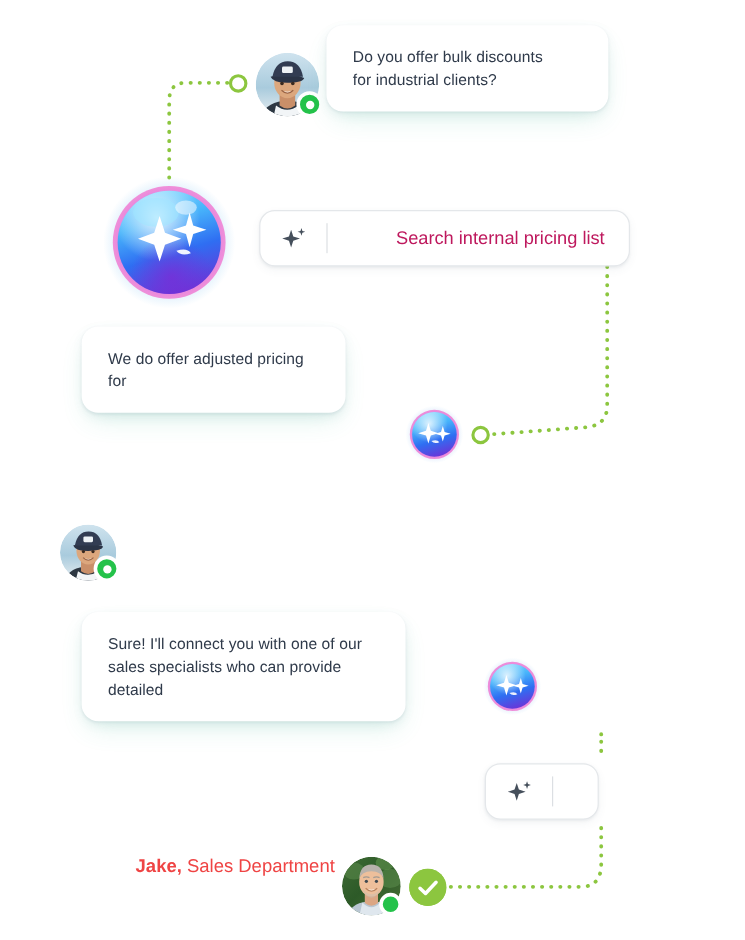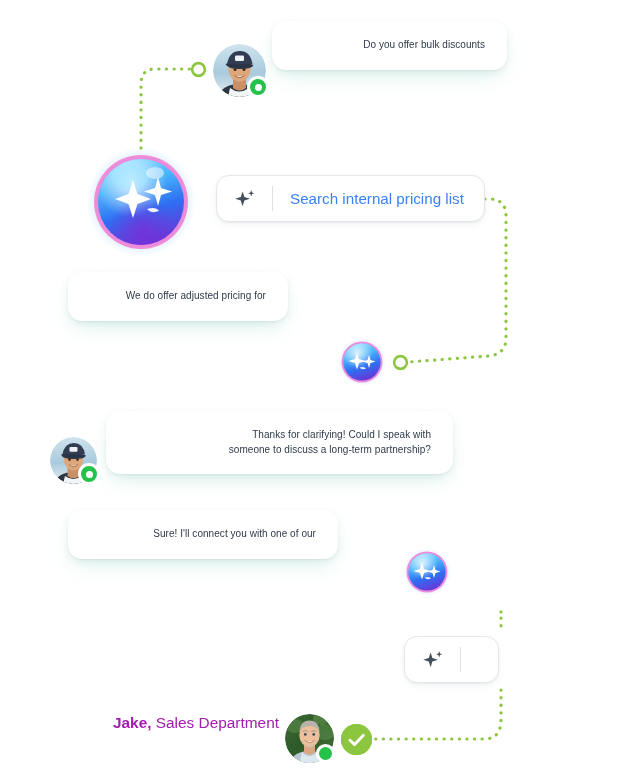--- a/index.html
+++ b/index.html
@@ -27,28 +27,27 @@
     pointer-events: none;
   }
 
   
   .bubble {
     position: absolute;
     background: #ffffff;
     border-radius: 14px;
     padding: 17px 22px;
     color: #2f3a4a;
-    font-size: 10px;
+    font-size: 13px;
     line-height: 1.47;
     letter-spacing: .005em;
     box-shadow:
       0 10px 22px -6px rgba(60,190,150,.20),
       0 3px 10px -2px rgba(80,120,140,.13),
       0 1px 2px rgba(60,90,110,.07);
-    text-align: right;
   }
 
   
   .chip {
     position: absolute;
     display: flex;
     align-items: center;
     background: #ffffff;
     border: 1px solid #e4e7ea;
     border-radius: 13px;
@@ -63,22 +62,23 @@
   }
   .chip .divider {
     width: 1px;
     height: 25px;
     background: #dcdfe3;
     margin: 0 17px 0 15px;
     flex: 0 0 auto;
   }
   .chip .chip-label {
     font-size: 15.2px;
-    color: #3b82f6;
+    color: #be185d;
     white-space: nowrap;
+    margin-left: 40px;
   }
 
   
   .avatar {
     position: absolute;
     border-radius: 50%;
     overflow: visible;
   }
   .avatar .photo {
     position: absolute;
@@ -121,21 +121,21 @@
   
   #operator-row {
     position: absolute;
     left: 113px;
     top: 714px;
     display: flex;
     align-items: center;
   }
   #operator-name {
     font-size: 15.4px;
-    color: #a21caf;
+    color: #ef4444;
     white-space: nowrap;
   }
   #operator-name b { font-weight: 700; }
 
   .check-circle {
     position: absolute;
     width: 31px; height: 31px;
     border-radius: 50%;
     background: #8cc63f;
   }
@@ -201,20 +201,21 @@
           <path d="M22 31.6 q4.5 4 9 0 q-4.5 1.6 -9 0 z" fill="#ffffff"></path>
           <path d="M21.6 31.2 q5 4.8 9.8 0" stroke="#9a6344" stroke-width="1" fill="none"></path>
         </g>
       </svg>
     </div>
     <div class="badge-ring"></div>
   </div>
 
   <div class="bubble" style="left:272px;top:21px;width:235px;">
     <div>Do you offer bulk discounts</div>
+    <div>for industrial clients?</div>
   </div>
 
   <div class="orb" style="left:86px;top:147px;width:110px;height:110px;">
     <svg viewBox="0 0 110 110" style="width:110px;height:110px;display:block;">
       <defs>
         <radialGradient id="glowL" cx="50%" cy="50%" r="50%">
           <stop offset="62%" stop-color="#b9a8f5" stop-opacity=".55"></stop>
           <stop offset="80%" stop-color="#9fd2f6" stop-opacity=".30"></stop>
           <stop offset="100%" stop-color="#9fd2f6" stop-opacity="0"></stop>
         </radialGradient>
@@ -321,27 +322,24 @@
           <ellipse cx="19.5" cy="22.6" rx="1.35" ry="1.35" fill="#3a2a20"></ellipse>
           <ellipse cx="27.5" cy="22.6" rx="1.35" ry="1.35" fill="#3a2a20"></ellipse>
           <path d="M19.5 28 q4 3.6 8 0 q-4 1.5 -8 0 z" fill="#ffffff"></path>
           <path d="M19.2 27.6 q4.4 4.3 8.7 0" stroke="#9a6344" stroke-width=".9" fill="none"></path>
         </g>
       </svg>
     </div>
     <div class="badge-ring"></div>
   </div>
 
-  <div class="bubble" style="left:106px;top:411px;width:347px;">
-    <div>Thanks for clarifying! Could I speak with</div>
-    <div>someone to discuss a long-term partnership?</div>
-  </div>
 
   <div class="bubble" style="left:68px;top:510px;width:270px;">
     <div>Sure! I'll connect you with one of our</div>
+    <div>sales specialists who can provide detailed</div>
   </div>
 
   <div class="orb" style="left:403px;top:548px;width:48px;height:48px;">
     <svg viewBox="0 0 48 48" style="width:48px;height:48px;display:block;">
       <defs>
         <radialGradient id="glowS2" cx="50%" cy="50%" r="50%">
           <stop offset="60%" stop-color="#b9a8f5" stop-opacity=".5"></stop>
           <stop offset="100%" stop-color="#9fd2f6" stop-opacity="0"></stop>
         </radialGradient>
         <radialGradient id="rimS2" cx="50%" cy="50%" r="50%">

